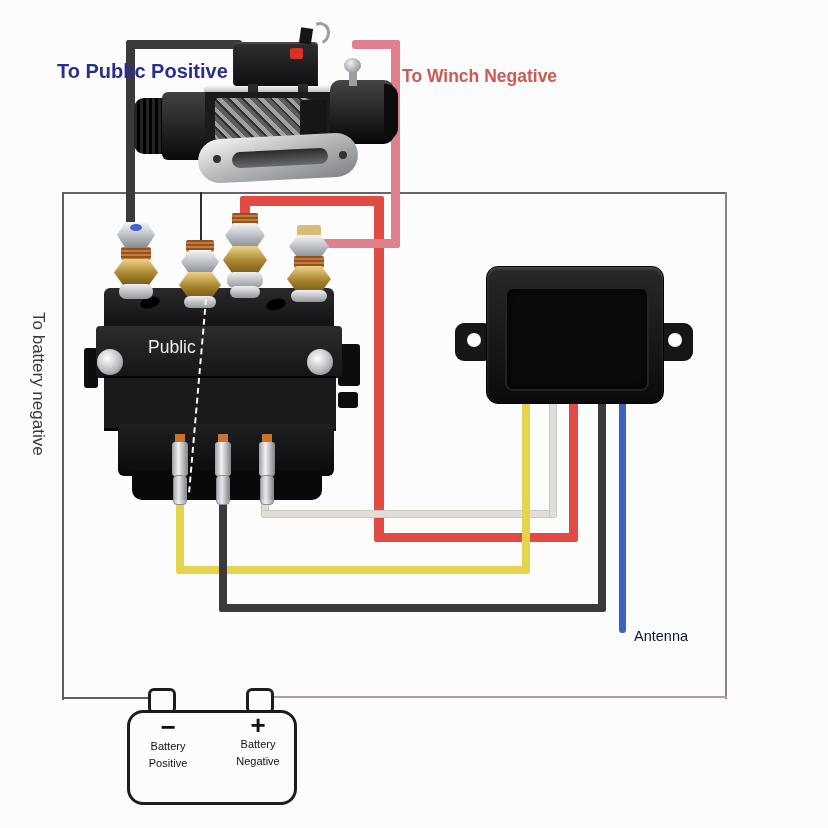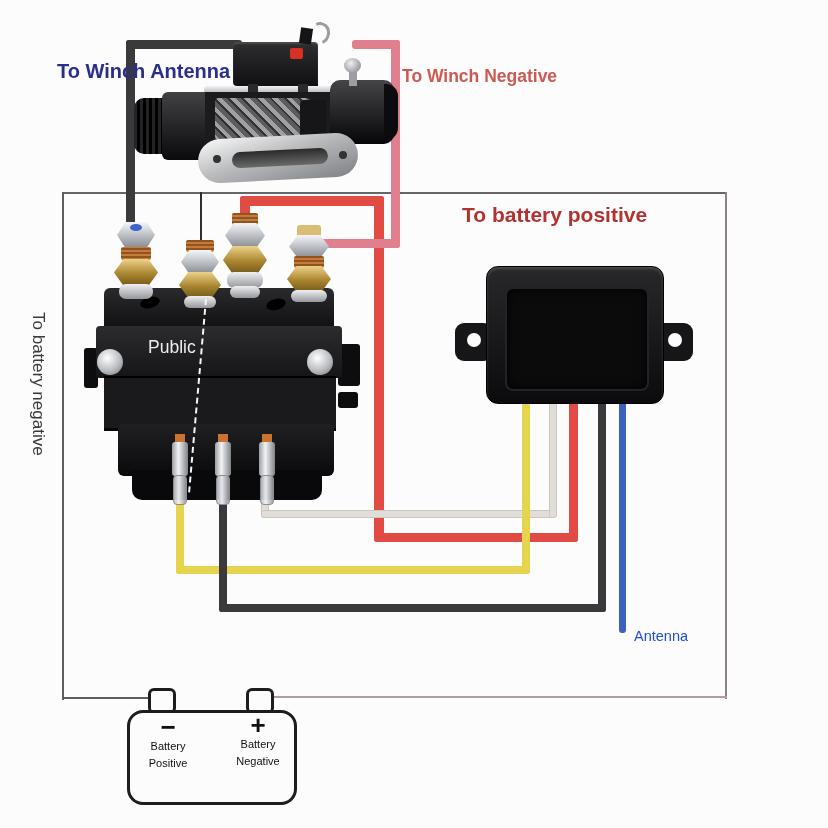--- a/index.html
+++ b/index.html
@@ -18,21 +18,21 @@
   .silver{background:linear-gradient(180deg,#f5f6f8,#c3c6cb 45%,#878b91);}
   .brass{background:linear-gradient(180deg,#ecd28a,#a9852f 55%,#74591a);}
   .copper{background:repeating-linear-gradient(0deg,#c97a3a 0 2px,#8f5420 2px 4px);border-radius:2px;}
   .chrome{background:linear-gradient(180deg,#f0f0f2,#94979c);border-radius:7px;}
   .lbl{position:absolute;white-space:nowrap;}
   .lbl-winchpos{color:#2b2f8c;font-size:20px;font-weight:bold;}
   .lbl-winchneg{color:#cd5a52;font-size:17.5px;font-weight:bold;}
   .lbl-batpos{color:#b23230;font-size:21px;font-weight:600;}
   .lbl-batneg{color:#3a3a3a;font-size:17px;writing-mode:vertical-rl;}
   .lbl-public{color:#ededed;font-size:17.5px;}
-  .lbl-antenna{color:#1d4ed8;font-size:14.5px;}
+  .lbl-antenna{color:#0f172a;font-size:14.5px;}
   .batt-col{position:absolute;width:84px;text-align:center;color:#111;}
   .batt-sym{font-size:26px;font-weight:bold;line-height:22px;}
   .batt-line{font-size:11px;line-height:17px;}
   #attention{position:absolute;left:398px;top:712px;width:302px;height:88px;background:#6b6b6b;
              color:#f3f3f3;font-size:17px;line-height:28px;padding:10px 0 0 14px;box-sizing:border-box;}
   .screw{background:radial-gradient(circle at 40% 35%,#ffffff,#b9bcc1 55%,#6f7277);border-radius:50%;}
   .spade-sleeve{background:linear-gradient(90deg,#9a9da2,#f2f3f5 40%,#7e8186);border-radius:3px;}
   .spade-tip{background:linear-gradient(90deg,rgba(190,192,198,.9),rgba(243,244,248,.95) 40%,rgba(150,153,158,.9));
              border:1px solid #8a8d92;border-radius:4px;box-sizing:border-box;}
 </style>
@@ -164,20 +164,19 @@
     <div class="batt-line">Battery</div>
     <div class="batt-line">Positive</div>
   </div>
   <div class="batt-col" style="left:216px;top:714px;">
     <div class="batt-sym">+</div>
     <div class="batt-line">Battery</div>
     <div class="batt-line">Negative</div>
   </div>
 
 
-  <div class="lbl lbl-winchpos" style="left:57px;top:60px;">To Winch Antenna</div>
+  <div class="lbl lbl-winchpos" style="left:57px;top:60px;">To Public Positive</div>
   <div class="lbl lbl-winchneg" style="left:402px;top:66px;">To Winch Negative</div>
-  <div class="lbl lbl-batpos" style="left:462px;top:203px;">To battery positive</div>
   <div class="lbl lbl-batneg" style="left:28px;top:312px;">To battery negative</div>
   <div class="lbl lbl-public" style="left:148px;top:337px;">Public</div>
   <div class="lbl lbl-antenna" style="left:634px;top:628px;">Antenna</div>
 
 </div>
 
 </body></html>

